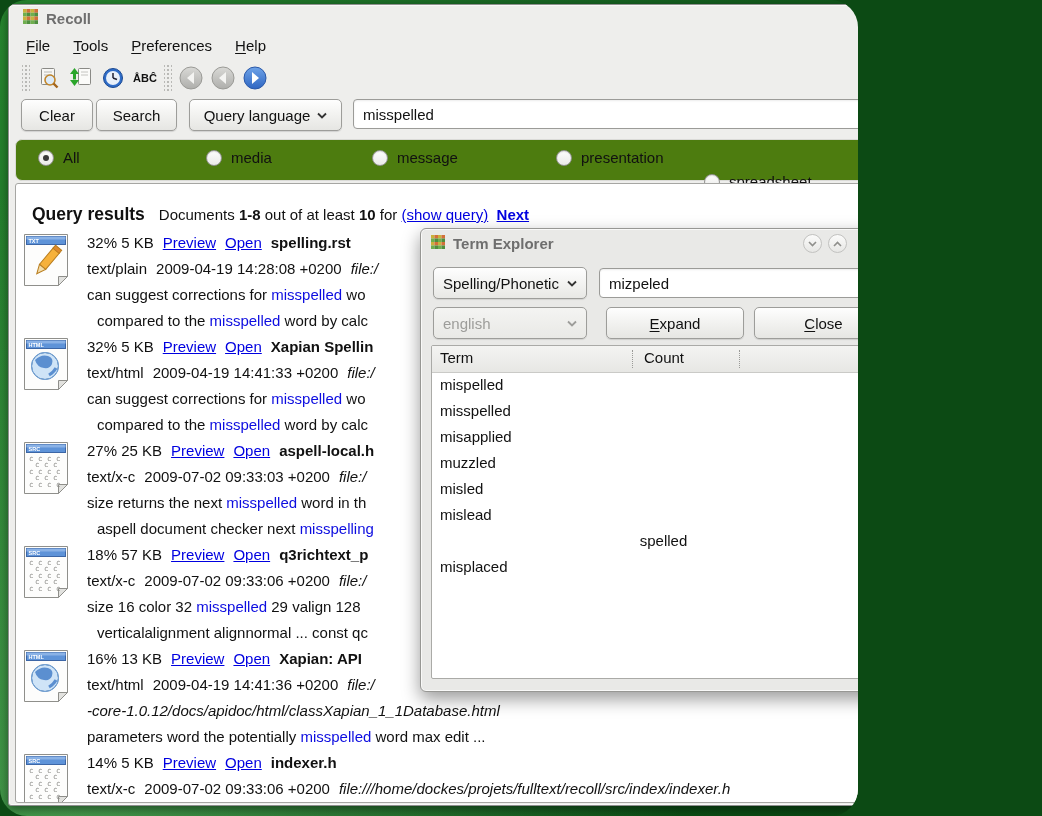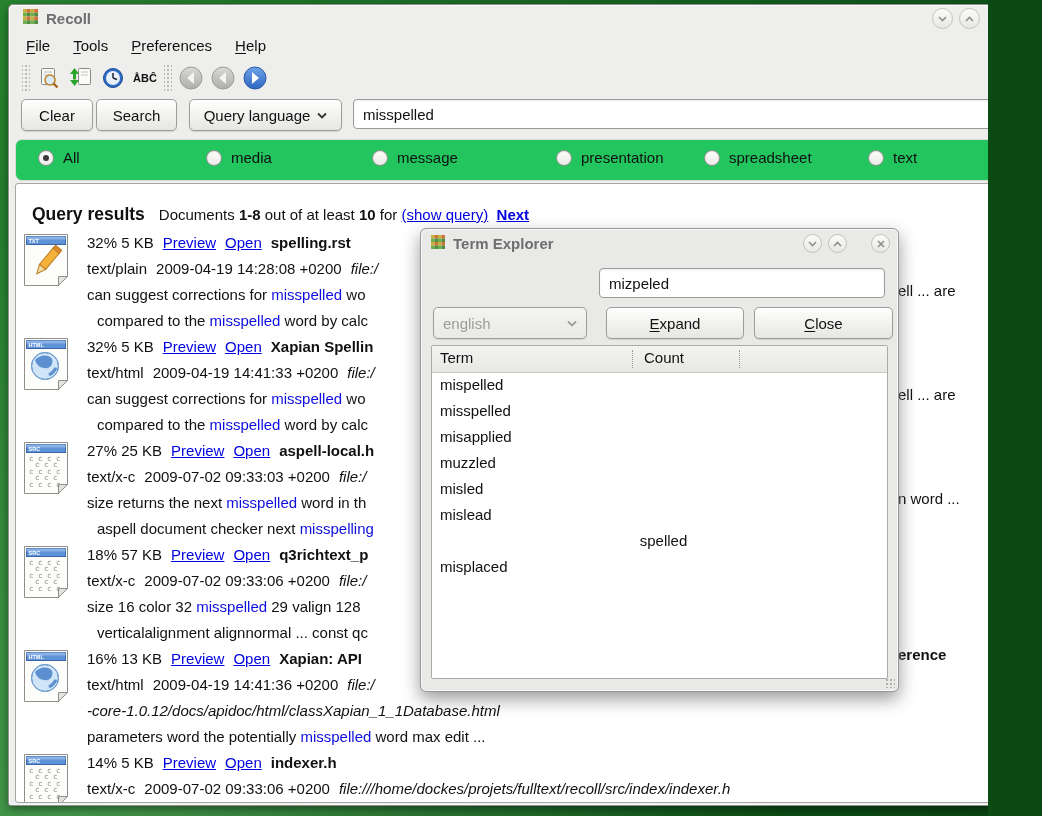--- a/index.html
+++ b/index.html
@@ -1,20 +1,20 @@
 <!DOCTYPE html>
 <html><head>
 <meta charset="utf-8">
 <style>
   html,body{margin:0;padding:0;background:#0c4a14;}
-  #canvas{position:relative;width:988px;height:816px;overflow:hidden;
+  #canvas{position:relative;width:858px;height:816px;overflow:hidden;
     font-family:"Liberation Sans","DejaVu Sans",sans-serif;font-size:15px;color:#111;
     background:
       radial-gradient(ellipse at 8% 104%, rgba(140,230,140,.38), transparent 55%),
-      linear-gradient(118deg,#27852f 0%,#176322 45%,#0d5117 75%,#0a4612 100%);}
+      linear-gradient(118deg,#27852f 0%,#176322 45%,#0d5117 75%,#0a4612 100%); border-radius: 27px;}
   
   .win{position:absolute;left:8px;top:4px;width:1026px;height:800px;background:#eeeeec;
     border:1px solid #8f8f8f;border-radius:5px 5px 3px 3px;
     box-shadow:inset 0 0 0 1px rgba(255,255,255,.65), 0 3px 10px rgba(0,0,0,.45);}
   .titlebar{position:absolute;left:0;top:0;right:0;height:26px;display:flex;align-items:center;padding-left:14px;}
   .wtitle{font-weight:bold;color:#6e6e6e;margin-left:8px;}
   .wbtns{position:absolute;right:10px;top:3px;display:flex;gap:6px;align-items:center;}
   .cbtn{width:19px;height:19px;border-radius:50%;border:1px solid #c2c2c0;
     background:linear-gradient(#fbfbfa,#e7e7e5);display:flex;align-items:center;justify-content:center;}
   .cbtn.gap{margin-left:18px;}
@@ -28,21 +28,21 @@
   .tbtn{width:28px;height:28px;display:flex;align-items:center;justify-content:center;border-radius:3px;margin:0 2px;}
   
   .btn{position:absolute;height:30px;border:1px solid #9d9d9a;border-radius:5px;
     background:linear-gradient(#fefefe,#f3f3f1 45%,#e6e6e3);display:flex;align-items:center;justify-content:center;
     box-shadow:0 1px 1px rgba(0,0,0,.12);}
   .combo .chev{margin-left:7px;}
   .tinput{position:absolute;height:28px;border:1px solid #9b9b98;border-radius:4px;background:#fff;
     display:flex;align-items:center;padding-left:9px;box-shadow:inset 0 1px 2px rgba(0,0,0,.08);}
   .tinput .chev{position:absolute;right:10px;}
   
-  .filterbar{position:absolute;left:6px;top:134px;width:1012px;height:40px;background:#22c55e;
+  .filterbar{position:absolute;left:6px;top:134px;width:1012px;height:40px;background:#4d7c0f;
     border:1px solid #dadad7;border-radius:7px;}
   .radio{position:absolute;top:9px;display:flex;align-items:center;gap:9px;}
   .rb{width:14px;height:14px;border-radius:50%;border:1px solid #949492;background:linear-gradient(#fdfdfd,#eaeae8);
      display:flex;align-items:center;justify-content:center;box-shadow:inset 0 1px 1px rgba(0,0,0,.1);}
   .rb.sel::after{content:"";width:6px;height:6px;border-radius:50%;background:#3a3a3a;}
   
   .results{position:absolute;left:6px;top:178px;width:996px;height:618px;background:#fff;
     border:1px solid #a6a6a3;border-radius:3px;overflow:hidden;}
   .rhead{position:absolute;left:16px;top:8px;display:flex;align-items:baseline;white-space:pre;}
   .rhead h1{font-size:17.5px;margin:0 14px 0 0;display:inline;}
@@ -239,21 +239,21 @@
           <span>media</span>
         </span>
         <span class="radio" style="left: 356px;">
           <span class="rb"></span>
           <span>message</span>
         </span>
         <span class="radio" style="left: 540px; justify-content: flex-end;">
           <span class="rb"></span>
           <span>presentation</span>
         </span>
-        <span class="radio" style="left: 688px;">
+        <span class="radio" style="left: 688px; margin-top: 24px;">
           <span class="rb"></span>
           <span>spreadsheet</span>
         </span>
         <span class="radio" style="left: 852px;">
           <span class="rb"></span>
           <span>text</span>
         </span>
       </div>
 
     <div class="results">
@@ -426,20 +426,28 @@
             </svg>
           </span>
         <span class="cbtn gap" style="width:17px;height:17px">
             <svg class="chevsvg" width="8" height="8">
               <path d="M1,1 L7,7 M7,1 L1,7" stroke="#8f8f8c" stroke-width="1.6"></path>
             </svg>
           </span>
       </span>
     </div>
 
+    <div class="dcombo dfield" style="left:12px;top:38px;width:134px;">
+      <span>Spelling/Phonetic</span>
+      <span>
+          <svg class="chevsvg" width="10" height="7">
+            <polyline points="1,1.5 5,5.5 9,1.5" fill="none" stroke="#333" stroke-width="1.8"></polyline>
+          </svg>
+        </span>
+    </div>
     <div class="tinput dfield" style="left:178px;top:39px;width:275px;">
       <span>mizpeled</span>
     </div>
 
     <div class="dcombo dis dfield" style="left:12px;top:78px;width:134px;">
       <span>english</span>
       <span>
           <svg class="chevsvg" width="10" height="7">
             <polyline points="1,1.5 5,5.5 9,1.5" fill="none" stroke="#9d9d9a" stroke-width="1.8"></polyline>
           </svg>

